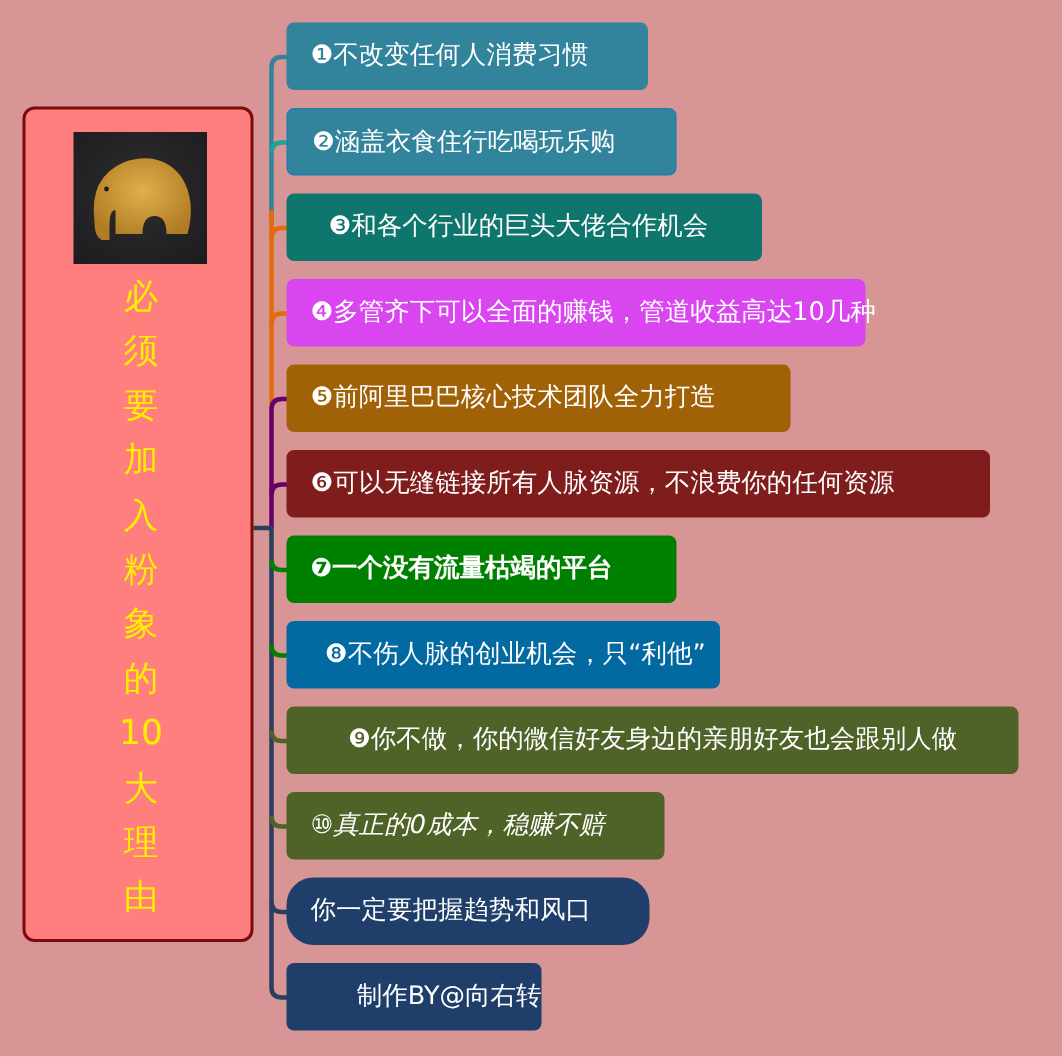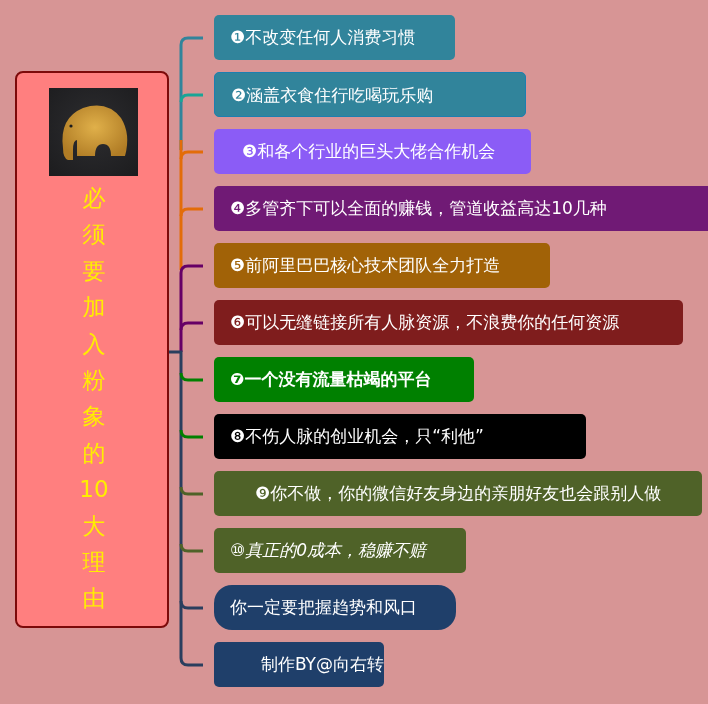--- a/index.html
+++ b/index.html
@@ -16,21 +16,21 @@
   .logo {
     position:absolute; left:49px; top:88px; width:89px; height:88px;
     background:radial-gradient(circle at 50% 45%, #2d2d30 0%, #1c1c1e 100%);
   }
   .root-title {
     position:absolute; left:60px; top:180px; width:68px;
     color:#ffee00; font-size:23px; line-height:36.4px; text-align:center;
     white-space:pre-line;
   }
   .node {
-    position:absolute; left:214px; height:45px; border-radius:5px;
+    position:absolute; left:191px; height:45px; border-radius:5px;
     color:#ffffff; font-size:17px; line-height:45px; padding-left:16px;
     box-sizing:border-box; white-space:nowrap;
   }
   svg.links { position:absolute; left:0; top:0; }
 </style>
 </head>
 <body>
 
 <svg class="links" width="708" height="704">
 
@@ -69,23 +69,23 @@
 入
 粉
 象
 的
 10
 大
 理
 由</div>
 
 <div class="node" style="top:15px;width:241px;background:#31849b;">❶不改变任何人消费习惯</div>
-<div class="node" style="top:72px;width:312px;background:#31849b;border:1px solid #1c7fb0;">❷涵盖衣食住行吃喝玩乐购</div>
-<div class="node" style="top:129px;width:317px;background:#8b5cf6;padding-left:28px;">❸和各个行业的巨头大佬合作机会</div>
-<div class="node" style="top:186px;width:508px;background:#701a75;">❹多管齐下可以全面的赚钱，管道收益高达10几种</div>
+<div class="node" style="top:72px;width:260px;background:#31849b;border:1px solid #1c7fb0;">❷涵盖衣食住行吃喝玩乐购</div>
+<div class="node" style="top:129px;width:317px;background:#0f766e;padding-left:28px;">❸和各个行业的巨头大佬合作机会</div>
+<div class="node" style="top:186px;width:386px;background:#d946ef;">❹多管齐下可以全面的赚钱，管道收益高达10几种</div>
 <div class="node" style="top:243px;width:336px;background:#a16207;">❺前阿里巴巴核心技术团队全力打造</div>
 <div class="node" style="top:300px;width:469px;background:#7f1d1d;">❻可以无缝链接所有人脉资源，不浪费你的任何资源</div>
 <div class="node" style="top:357px;width:260px;background:#008000;font-weight:bold;">❼一个没有流量枯竭的平台</div>
-<div class="node" style="top:414px;width:372px;background:#000000;">❽不伤人脉的创业机会，只“利他”</div>
+<div class="node" style="top:414px;width:289px;background:#0369a1;text-align:center;">❽不伤人脉的创业机会，只“利他”</div>
 <div class="node" style="top:471px;width:488px;background:#4f6228;padding-left:41px;">❾你不做，你的微信好友身边的亲朋好友也会跟别人做</div>
 <div class="node" style="top:528px;width:252px;background:#4f6228;font-style:italic;">⑩真正的0成本，稳赚不赔</div>
 <div class="node" style="top:585px;width:242px;background:#1f3f6a;border-radius:18px;">你一定要把握趋势和风口</div>
 <div class="node" style="top:642px;width:170px;background:#1f3f6a;text-align:right;">制作BY@向右转</div>
 
 </body></html>

